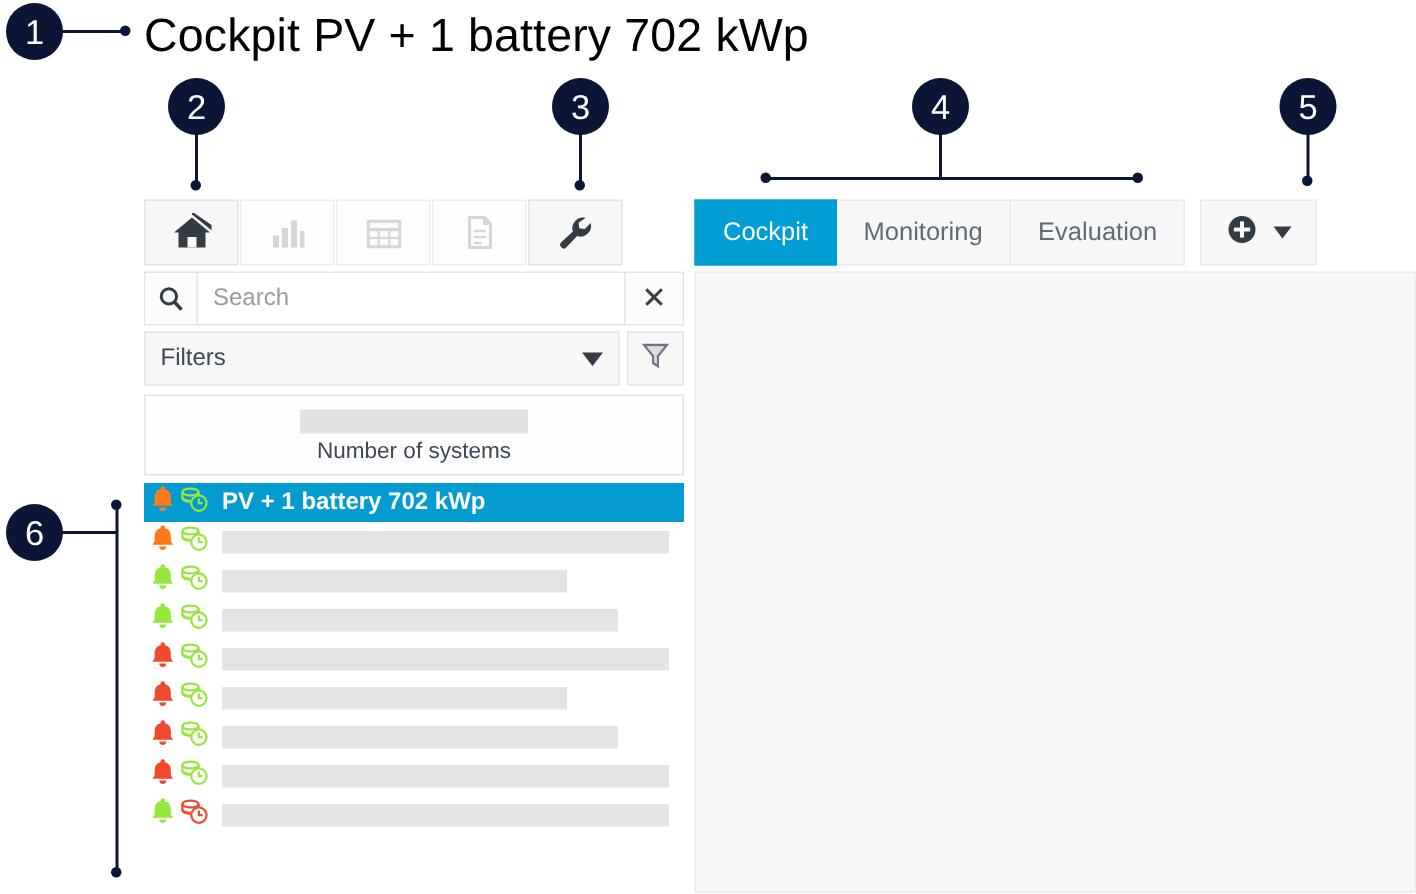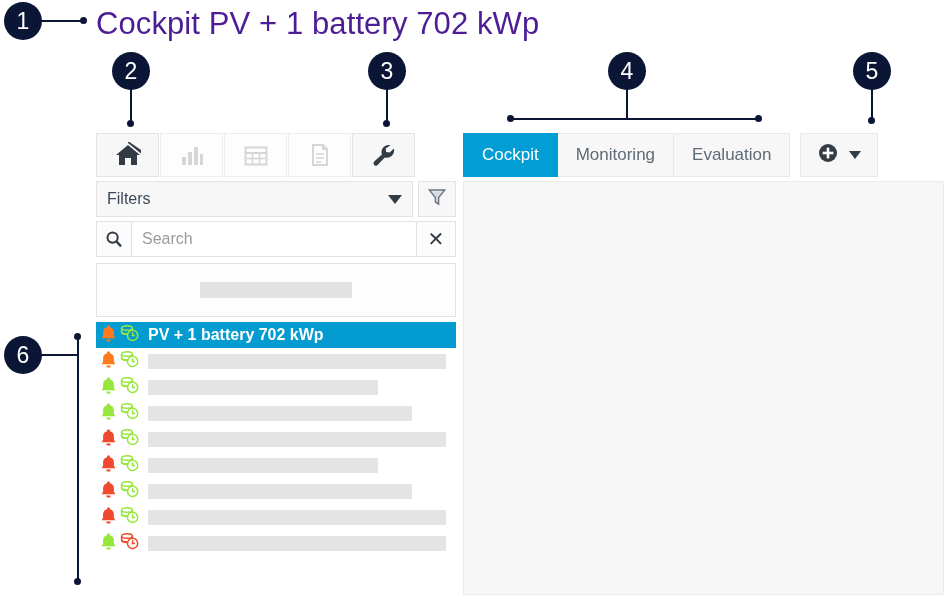--- a/index.html
+++ b/index.html
@@ -15,21 +15,21 @@
     position: relative;
   }
 
   
   #page-title {
     position: absolute;
     left: 96px;
     top: 2px;
     font-size: 31px;
     line-height: 44px;
-    color: #4c1d95;
+    color: #000000;
     white-space: nowrap;
     letter-spacing: 0.1px;
   }
 
   
   #left-panel {
     position: absolute;
     left: 96px;
     top: 133px;
     width: 360px;
@@ -338,51 +338,52 @@
 
     <div class="tool-btn">
       <span>
         <svg width="28" height="26" viewBox="0 0 28 26">
           <path d="M20.5 3.2 a7.2 7.2 0 0 0 -8.6 9.2 L4.2 19.5 a2.4 2.4 0 0 0 0 3.4 a2.4 2.4 0 0 0 3.4 0 l7.2 -7.5 a7.2 7.2 0 0 0 9.0 -8.8 l-4.0 4.0 l-3.6 -0.5 l-0.5 -3.6 Z" fill="#333b44"></path>
         </svg>
       </span>
     </div>
   </div>
 
-  <div id="filters-row">
-    <div id="filters-select">
-      <span>Filters</span>
-      <span class="caret"></span>
-    </div>
-    <div id="filter-funnel-btn">
-      <span>
-        <svg width="20" height="20" viewBox="0 0 20 20">
-          <path d="M2.5 3 H17.5 L11.5 10.5 V17 L8.5 15 V10.5 Z" fill="none" stroke="#6b7480" stroke-width="1.6"></path>
-          <path d="M4 4.2 H16 L11 10 V15.6 L9 14.4 V10 Z" fill="#cdd6e0" opacity="0.75"></path>
-        </svg>
-      </span>
-    </div>
-  </div>
-
   <div id="search-row">
     <div id="search-icon-box">
       <svg width="18" height="18" viewBox="0 0 18 18">
         <circle cx="7.6" cy="7.6" r="5.1" fill="none" stroke="#333b44" stroke-width="2"></circle>
         <line x1="11.3" y1="11.3" x2="16" y2="16.4" stroke="#333b44" stroke-width="2.4"></line>
       </svg>
     </div>
     <input id="search-input" type="text" placeholder="Search" style="">
     <div id="search-clear-btn">
       <span>✕</span>
     </div>
   </div>
 
+  <div id="filters-row">
+    <div id="filters-select">
+      <span>Filters</span>
+      <span class="caret"></span>
+    </div>
+    <div id="filter-funnel-btn">
+      <span>
+        <svg width="20" height="20" viewBox="0 0 20 20">
+          <path d="M2.5 3 H17.5 L11.5 10.5 V17 L8.5 15 V10.5 Z" fill="none" stroke="#6b7480" stroke-width="1.6"></path>
+          <path d="M4 4.2 H16 L11 10 V15.6 L9 14.4 V10 Z" fill="#cdd6e0" opacity="0.75"></path>
+        </svg>
+      </span>
+    </div>
+  </div>
+
   <div id="stat-cards">
     <div class="stat-card">
       <div class="stat-value-bar" style="width:152px"></div>
+      <div class="stat-label">Number of systems</div>
     </div>
   </div>
 
   <div id="system-list">
       <div class="list-item selected">
         <span class="bell-icon"><svg width="17" height="19" viewBox="0 0 17 19">
             <path d="M8.5 1.2 a1.5 1.5 0 0 1 1.5 1.5 v0.5 a5.4 5.4 0 0 1 3.9 5.2 v3.4 l1.5 2.4 h-13.8 l1.5 -2.4 v-3.4 a5.4 5.4 0 0 1 3.9 -5.2 v-0.5 a1.5 1.5 0 0 1 1.5 -1.5 z" fill="#FF7A1A"></path>
             <path d="M6.2 15.4 h4.6 a2.3 2.3 0 0 1 -4.6 0 z" fill="#FF7A1A"></path>
           </svg></span>
         <span class="db-icon"><svg width="19" height="18" viewBox="0 0 19 18">

